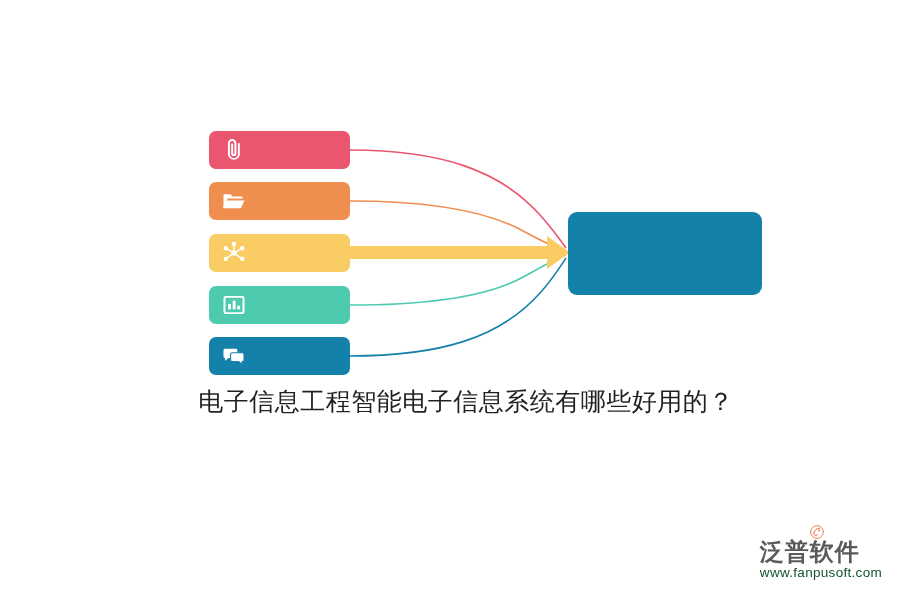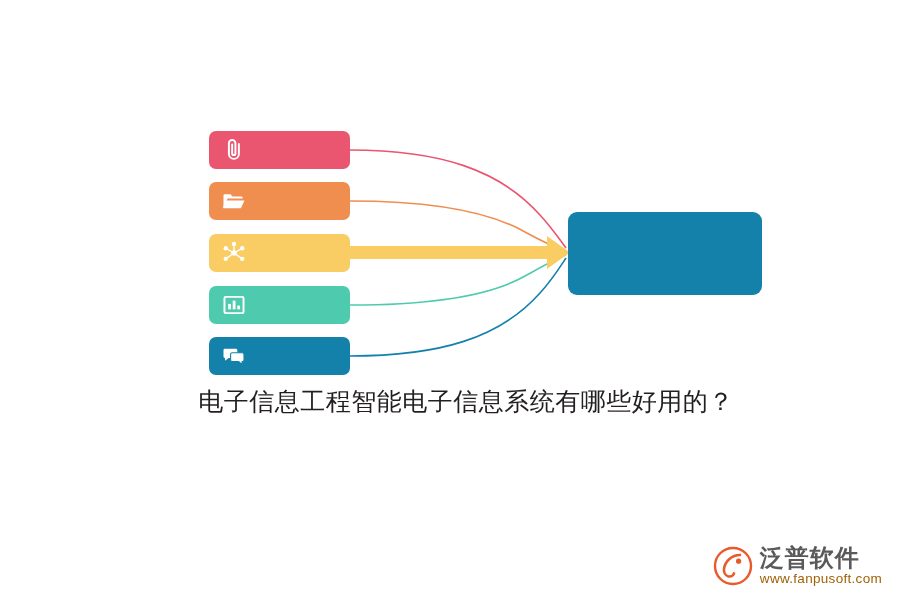--- a/index.html
+++ b/index.html
@@ -59,24 +59,25 @@
     line-height: 39px;
     font-family: "DejaVu Sans", "Liberation Sans", sans-serif;
     letter-spacing: 0.5px;
   }
   .caption div {
     white-space: nowrap;
   }
   .watermark {
     position: absolute;
     right: 18px;
-    bottom: 6px;
+    bottom: 19px;
     display: flex;
     align-items: center;
     height: 56px;
+    flex-direction: column;
   }
   .wm-logo {
     width: 40px;
     height: 40px;
     margin-right: 7px;
   }
   .wm-text {
     display: flex;
     flex-direction: column;
     justify-content: center;
@@ -84,21 +85,21 @@
   .wm-name {
     font-size: 24px;
     font-weight: bold;
     color: #5a5a5a;
     font-family: "DejaVu Sans", "Liberation Sans", sans-serif;
     line-height: 26px;
     letter-spacing: 1px;
   }
   .wm-url {
     font-size: 13.5px;
-    color: #a16207;
+    color: #14532d;
     font-family: "Liberation Sans", sans-serif;
     line-height: 16px;
     letter-spacing: 0.3px;
   }
 </style>
 </head>
 <body>
 
 <div class="page">
 

